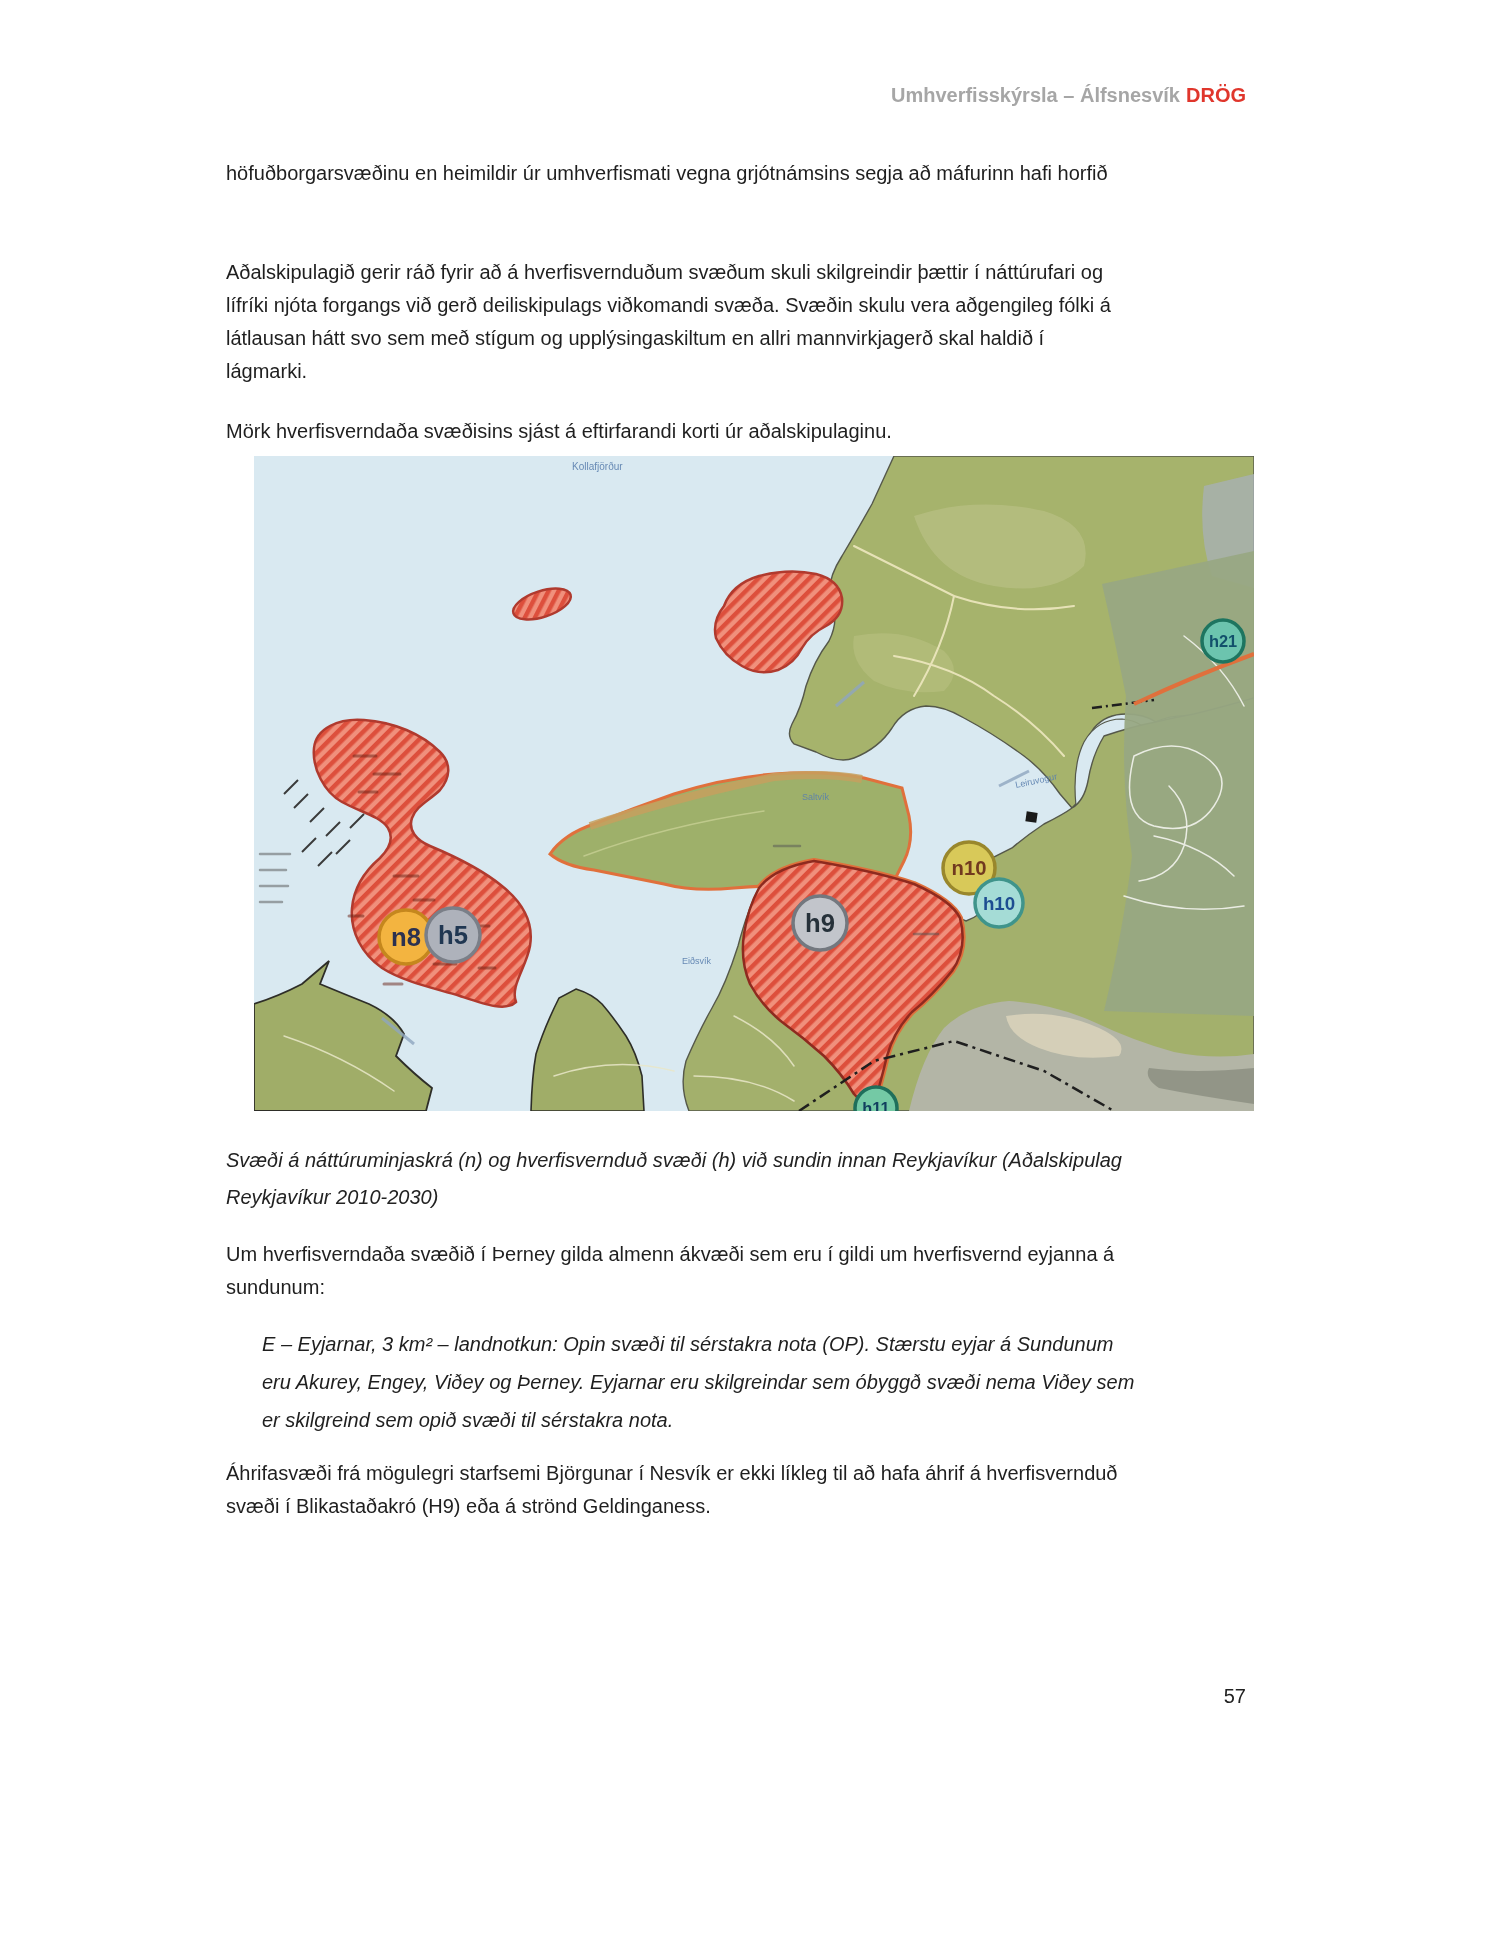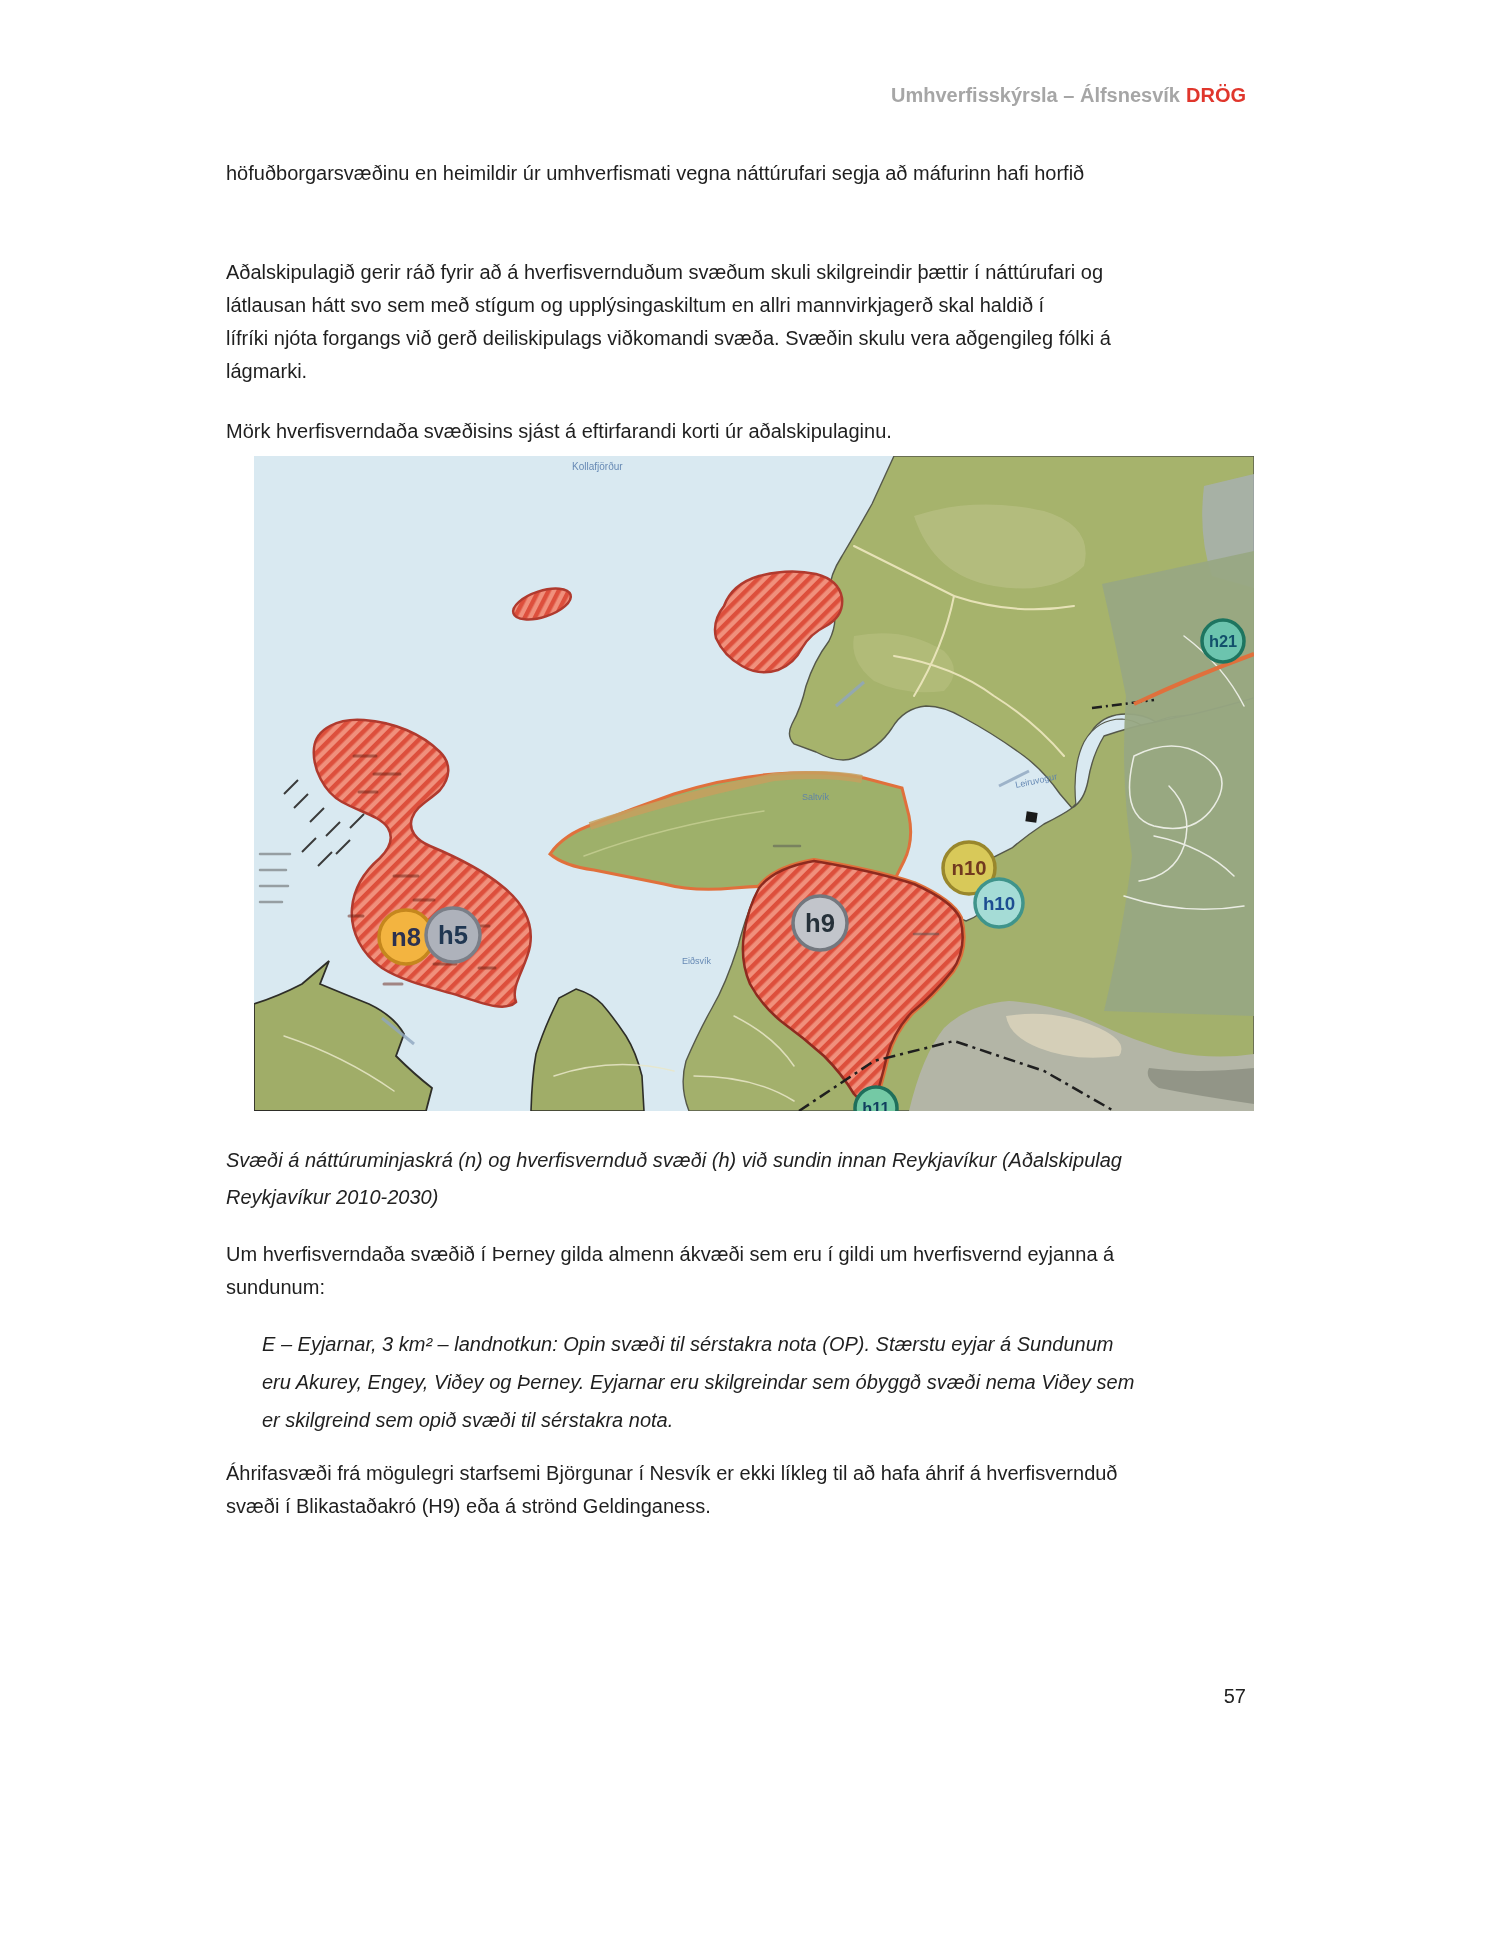--- a/index.html
+++ b/index.html
@@ -32,26 +32,26 @@
 </head>
 <body>
 
 <div class="page">
 
   <div class="block header">
     <span>Umhverfisskýrsla – Álfsnesvík</span><span class="draft">DRÖG</span>
   </div>
 
   <div class="block body-par p1">
-      <div class="line">höfuðborgarsvæðinu en heimildir úr umhverfismati vegna náttúrufari segja að máfurinn hafi horfið</div>
+      <div class="line">höfuðborgarsvæðinu en heimildir úr umhverfismati vegna grjótnámsins segja að máfurinn hafi horfið</div>
     </div>
   <div class="block body-par p2">
       <div class="line">Aðalskipulagið gerir ráð fyrir að á hverfisvernduðum svæðum skuli skilgreindir þættir í náttúrufari og</div>
+      <div class="line">lífríki njóta forgangs við gerð deiliskipulags viðkomandi svæða. Svæðin skulu vera aðgengileg fólki á</div>
       <div class="line">látlausan hátt svo sem með stígum og upplýsingaskiltum en allri mannvirkjagerð skal haldið í</div>
-      <div class="line">lífríki njóta forgangs við gerð deiliskipulags viðkomandi svæða. Svæðin skulu vera aðgengileg fólki á</div>
       <div class="line">lágmarki.</div>
     </div>
   <div class="block body-par p3">
       <div class="line">Mörk hverfisverndaða svæðisins sjást á eftirfarandi korti úr aðalskipulaginu.</div>
     </div>
 
   <div class="block map-wrap">
     <svg viewBox="0 0 1000 655" aria-label="planning map">
       <defs>
         <pattern id="redhatch" width="9" height="9" patternUnits="userSpaceOnUse" patternTransform="rotate(45)">

